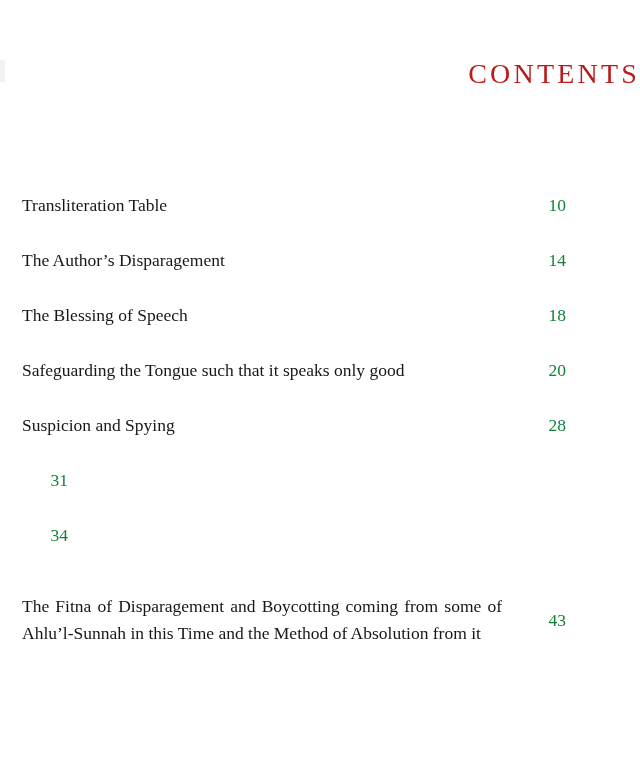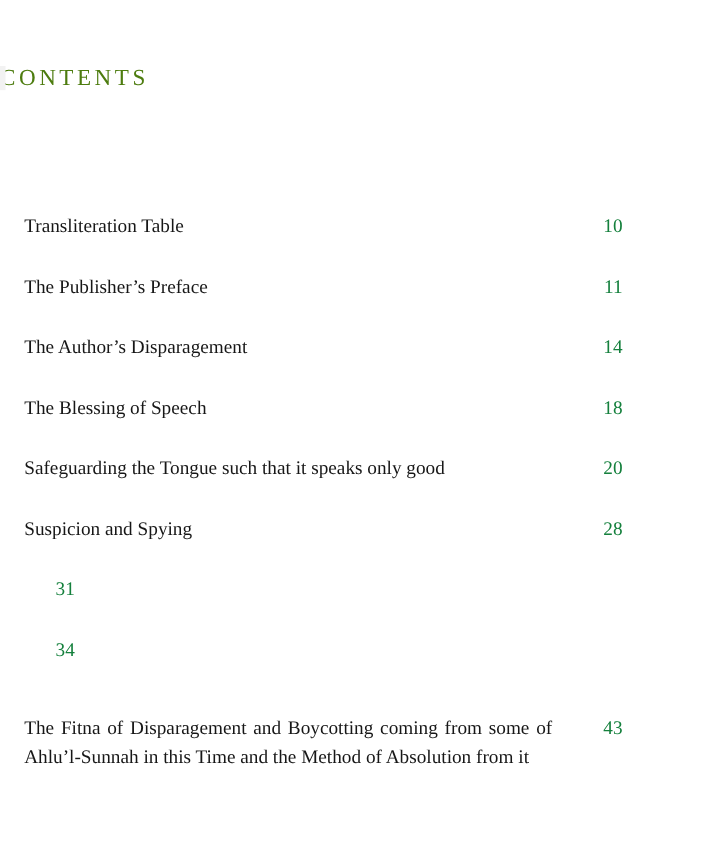--- a/index.html
+++ b/index.html
@@ -24,41 +24,41 @@
   }
   .edge-mark {
     position: absolute;
     left: 0;
     top: 60px;
     width: 5px;
     height: 22px;
     background: #f2f2f2;
   }
   .page-title {
-    text-align: left;
-    font-size: 21px;
+    text-align: right;
+    font-size: 28px;
     letter-spacing: 3.2px;
     font-weight: 400;
     margin: 0;
     padding-top: 58px;
-    color: #4d7c0f;
+    color: #b91c1c;
     font-family: "Liberation Serif", serif;
   }
   .toc {
     margin: 0;
     padding: 0;
     list-style: none;
     position: absolute;
     top: 192px;
     left: 22px;
     right: 22px;
   }
   .toc-entry {
     display: flex;
-    align-items: flex-start;
+    align-items: center;
     width: 100%;
     margin-bottom: 28px;
   }
   .toc-entry.multiline {
     margin-bottom: 30px;
   }
   .entry-title {
     flex: 1 1 auto;
     font-size: 17.5px;
     line-height: 27px;
@@ -91,24 +91,20 @@
 
   <h1 class="page-title">CONTENTS</h1>
 
   <ul class="toc">
 
     <li class="toc-entry">
       <span class="entry-title">Transliteration Table</span>
       <span class="entry-page">10</span>
     </li>
 
-    <li class="toc-entry">
-      <span class="entry-title">The Publisher’s Preface</span>
-      <span class="entry-page">11</span>
-    </li>
 
     <li class="toc-entry">
       <span class="entry-title">The Author’s Disparagement</span>
       <span class="entry-page">14</span>
     </li>
 
     <li class="toc-entry">
       <span class="entry-title">The Blessing of Speech</span>
       <span class="entry-page">18</span>
     </li>

